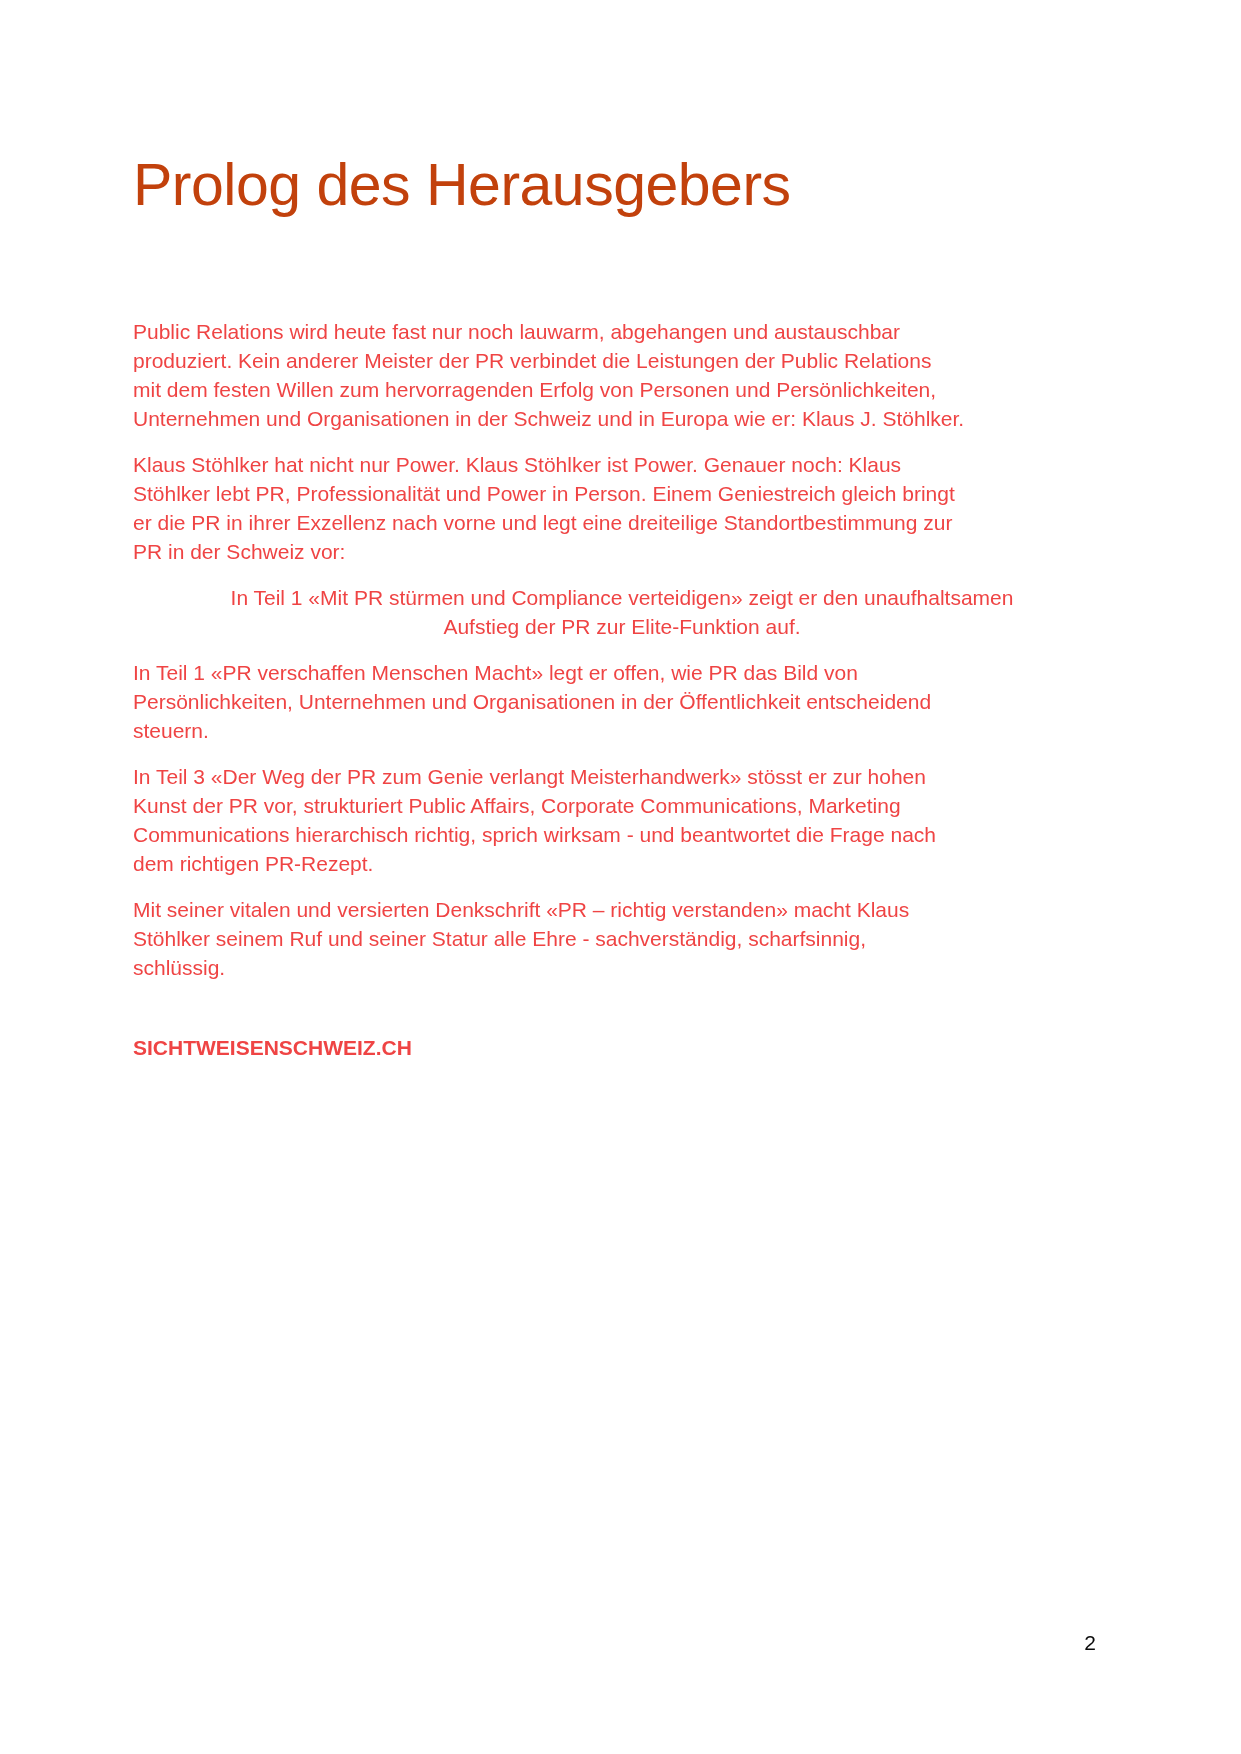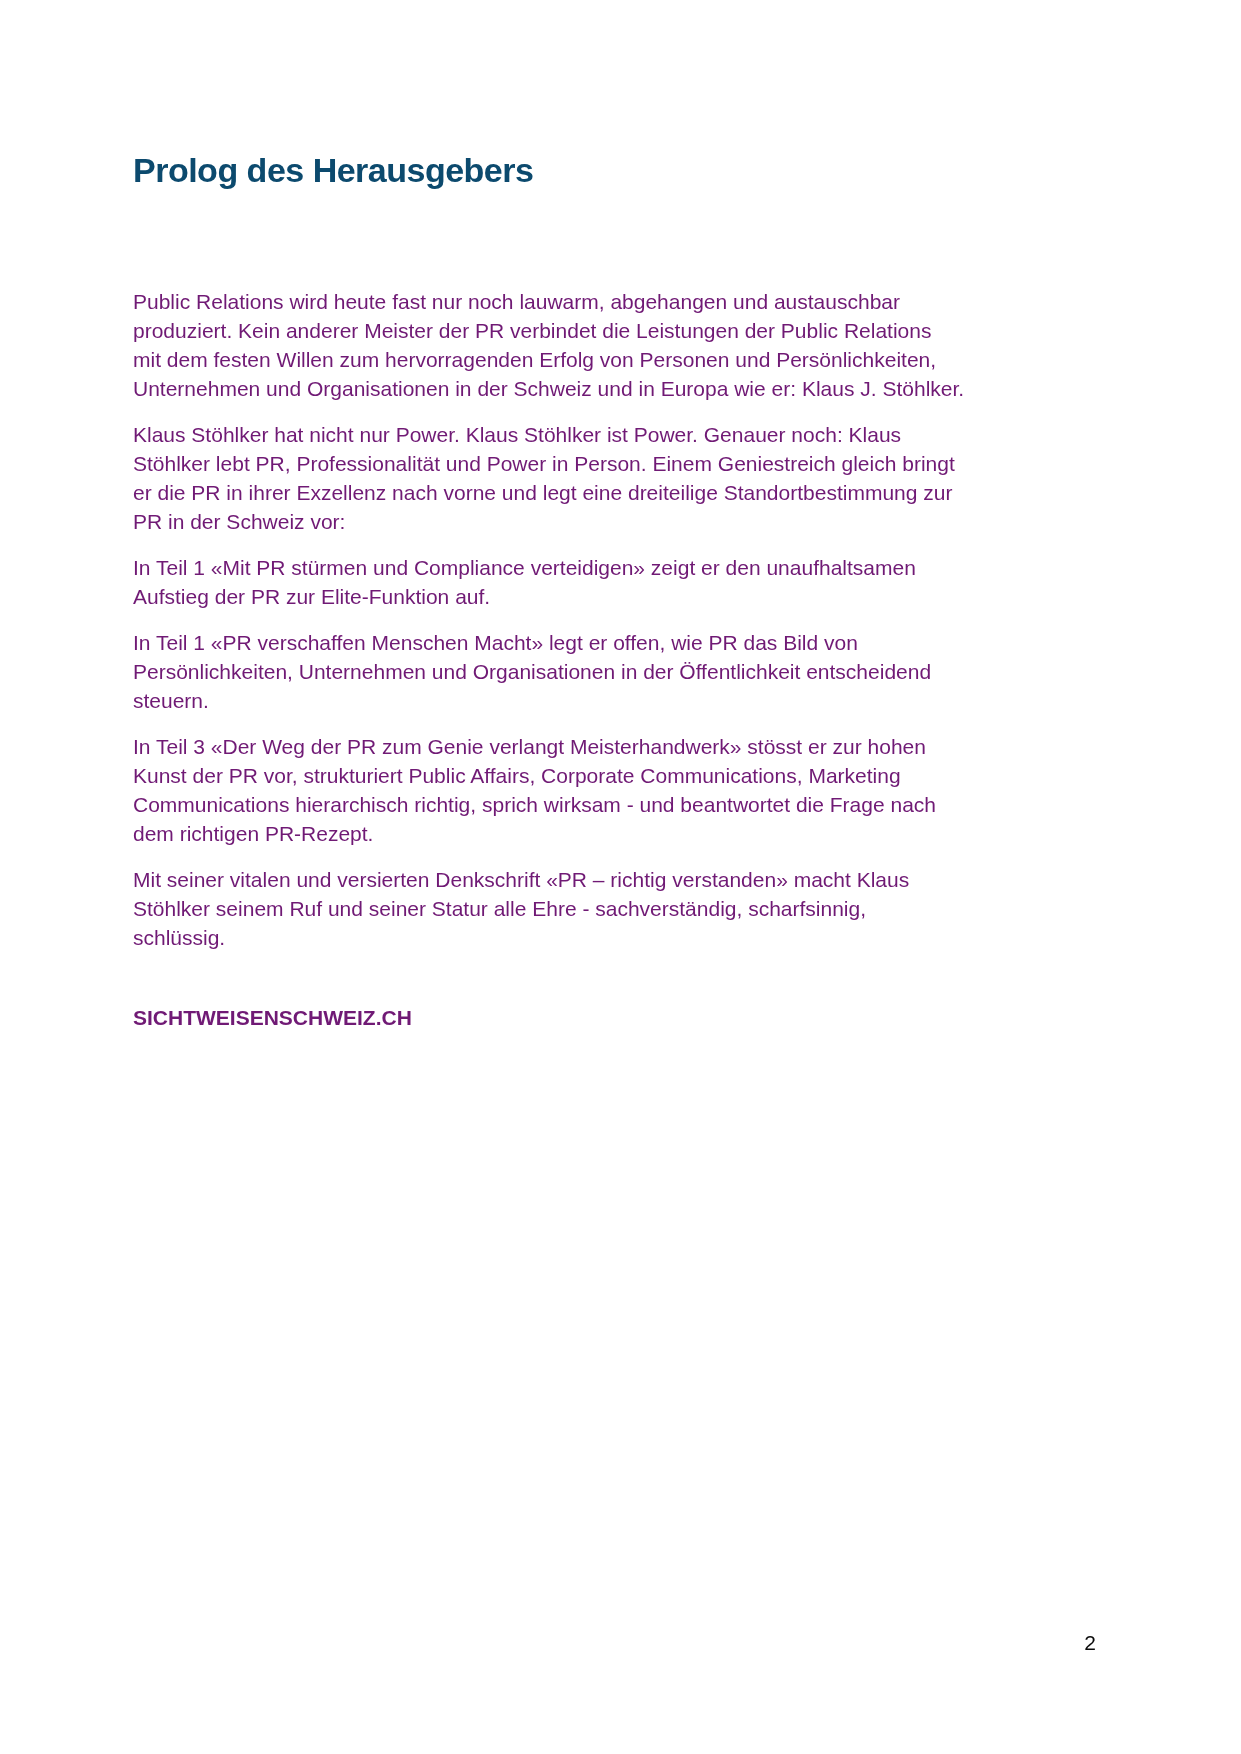--- a/index.html
+++ b/index.html
@@ -13,37 +13,37 @@
     height: 1754px;
     background: #ffffff;
     font-family: "Liberation Sans", "DejaVu Sans", sans-serif;
     color: #0a0a0a;
     box-sizing: border-box;
     padding: 150px 133px 0 133px;
     overflow: hidden;
   }
   .title {
     margin: 0 0 96px 0;
-    font-size: 34px;
+    font-size: 59px;
     line-height: 1.2;
-    font-weight: 700;
+    font-weight: 400;
     letter-spacing: -0.5px;
-    color: #0c4a6e;
+    color: #c2410c;
   }
   .content {
     width: 978px;
   }
   .para {
     margin: 0 0 17px 0;
     font-size: 21px;
     line-height: 29px;
     white-space: pre-line;
-    color: #701a75;
+    color: #ef4444;
   }
-  .gap-medium { margin-top: 11px; }
+  .gap-medium { margin-top: 11px; text-align: center; }
   .gap-large  { margin-top: 16px; }
   .gap-xlarge { margin-top: 51px; font-weight: bold; }
   .page-number {
     position: absolute;
     top: 1628px;
     right: 145px;
     font-size: 21px;
     line-height: 29px;
     color: #0a0a0a;
   }

